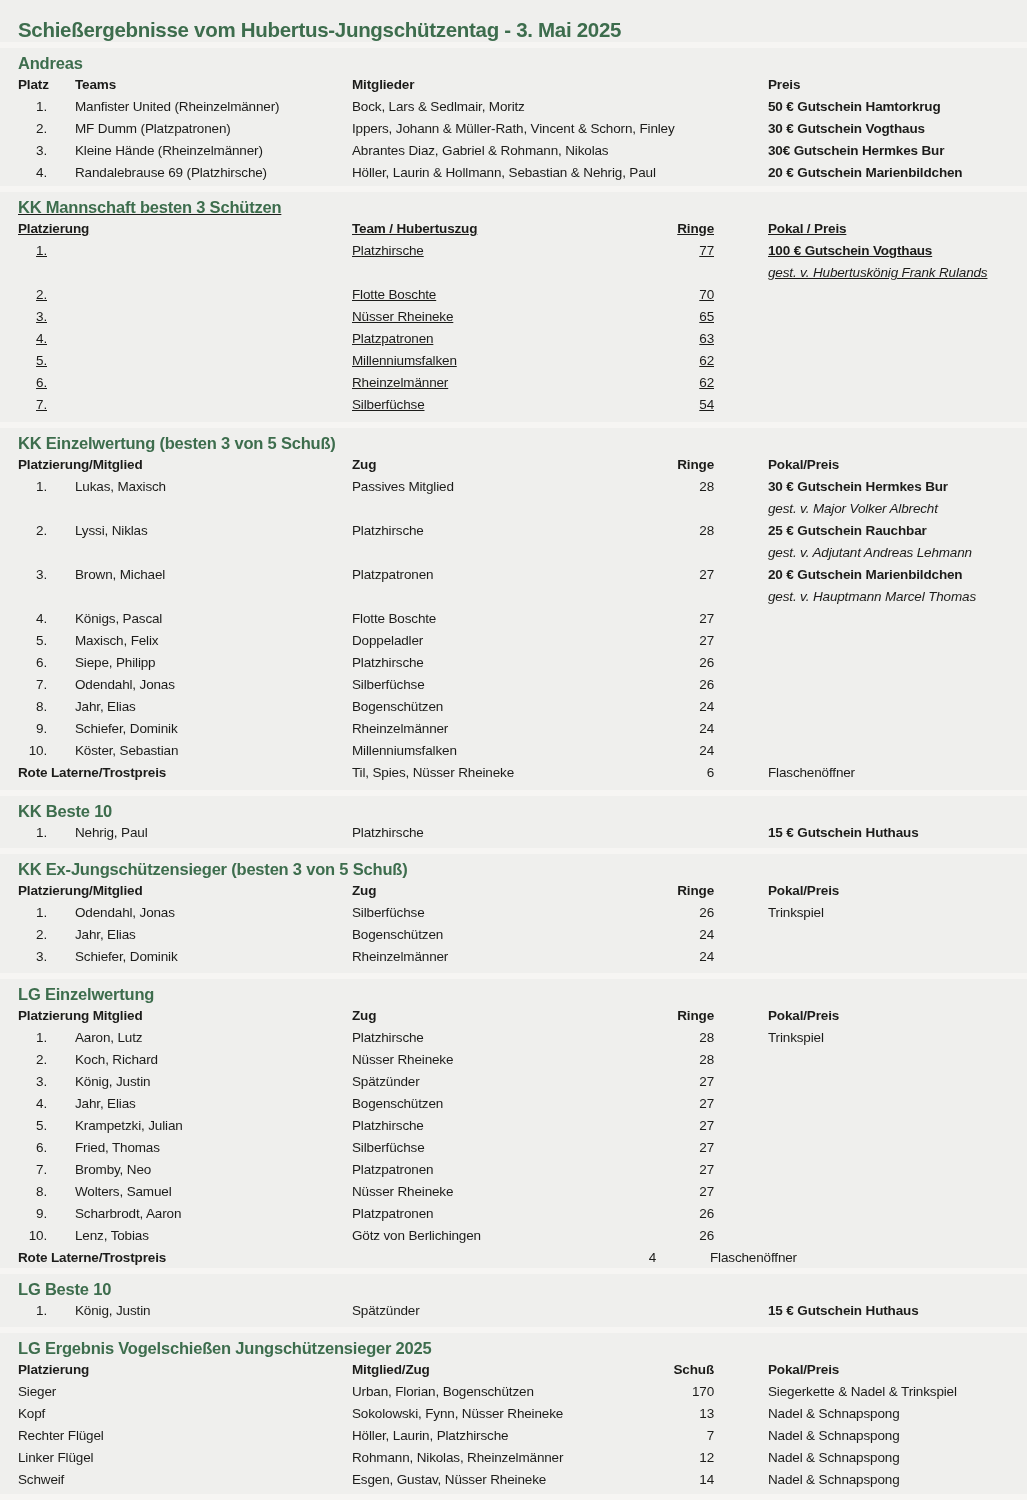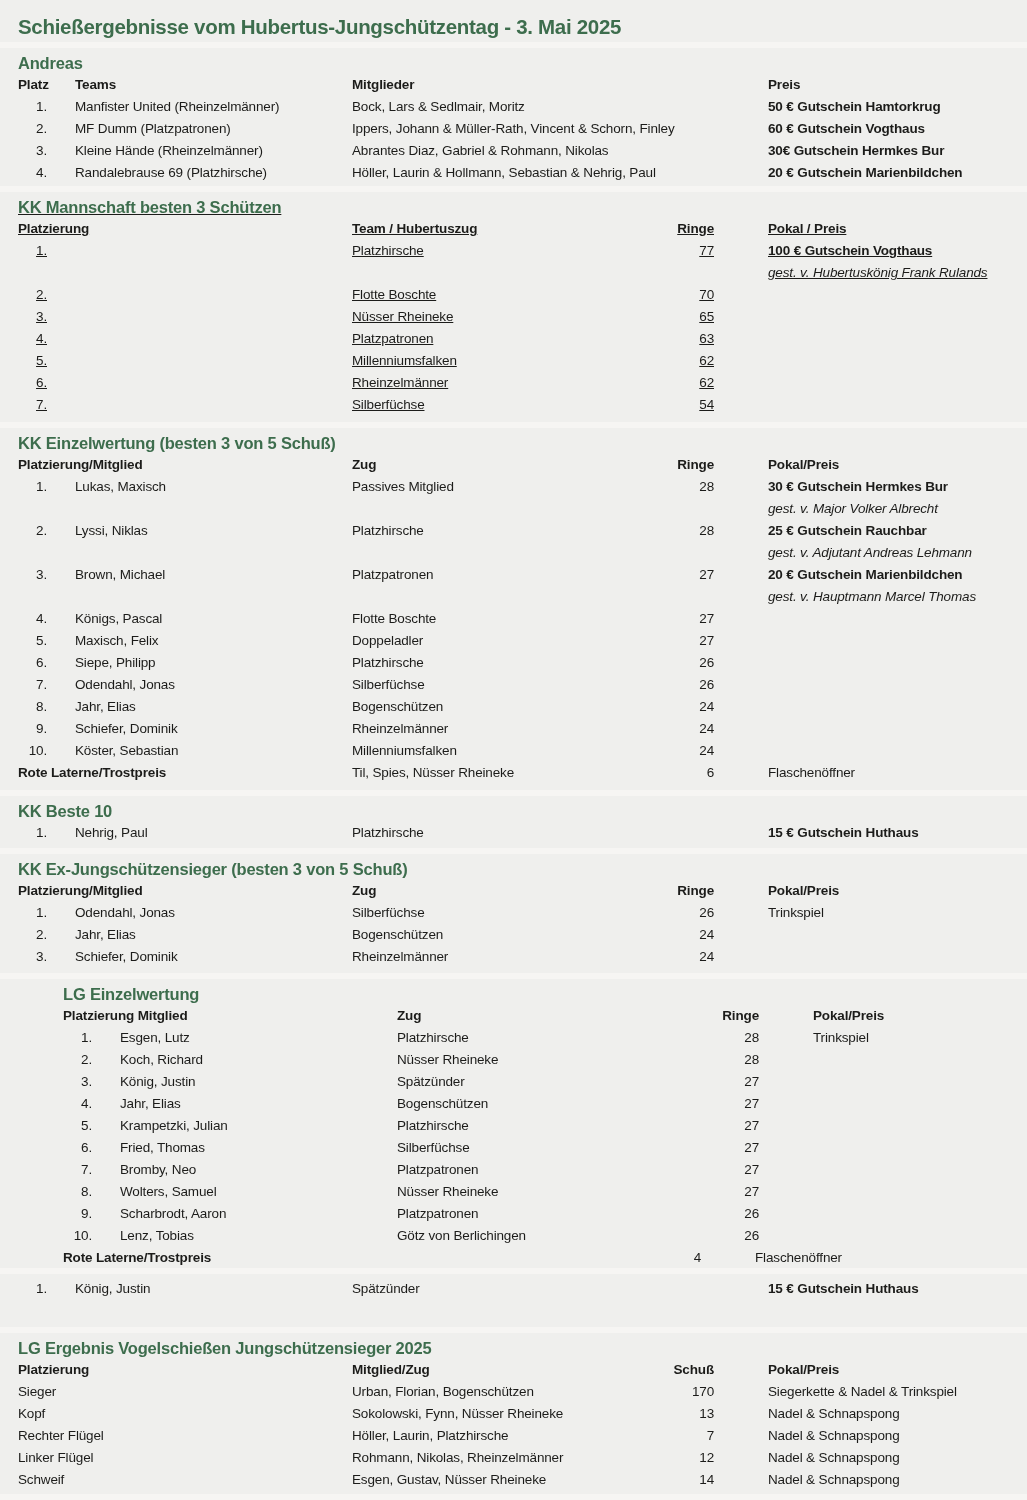--- a/index.html
+++ b/index.html
@@ -13,23 +13,23 @@
 
   .band {
     background:#efefed;
     box-sizing:border-box;
     margin-bottom:6px;
     padding-top:4px;
     overflow:hidden;
   }
   .title-band {
     height:42px;
-    padding:15px 18px;
+    padding:0 18px;
     display:flex;
-    align-items:flex-start;
+    align-items:flex-end;
     margin-bottom:6px;
   }
   h1 {
     margin:0;
     font-size:20.5px;
     font-weight:bold;
     color:#3d6d4d;
     letter-spacing:-0.3px;
     white-space:nowrap;
   }
@@ -62,21 +62,21 @@
   .hdr .c-rank { text-align:left; padding-right:0; }
   .bold { font-weight:bold; }
   .note { font-style:italic; font-weight:normal; line-height:22px; }
 
   
   #band-bierpong      { height:138px; }
   #band-kk-mannschaft { height:230px;text-decoration:underline; }
   #band-kk-einzel     { height:362px; }
   #band-kk-beste      { height:52px;  }
   #band-kk-ex         { height:119px; }
-  #band-lg-einzel     { height:289px;padding-left:45px; }
+  #band-lg-einzel     { height:289px; }
   #band-lg-beste      { height:53px;  }
   #band-lg-vogel      { height:161px; margin-bottom:8px; }
 </style>
 </head>
 <body>
 
 <div class="page">
 
   <header class="band title-band">
     <h1>Schießergebnisse vom Hubertus-Jungschützentag - 3. Mai 2025</h1>
@@ -97,21 +97,21 @@
           <div class="c-name">Manfister United (Rheinzelmänner)</div>
           <div class="c-zug">Bock, Lars &amp; Sedlmair, Moritz</div>
           <div class="c-score"></div>
           <div class="c-prize bold">50 € Gutschein Hamtorkrug</div>
         </div>
         <div class="row">
           <div class="c-rank">2.</div>
           <div class="c-name">MF Dumm (Platzpatronen)</div>
           <div class="c-zug">Ippers, Johann &amp; Müller-Rath, Vincent &amp; Schorn, Finley</div>
           <div class="c-score"></div>
-          <div class="c-prize bold">60 € Gutschein Vogthaus</div>
+          <div class="c-prize bold">30 € Gutschein Vogthaus</div>
         </div>
         <div class="row">
           <div class="c-rank">3.</div>
           <div class="c-name">Kleine Hände (Rheinzelmänner)</div>
           <div class="c-zug">Abrantes Diaz, Gabriel &amp; Rohmann, Nikolas</div>
           <div class="c-score"></div>
           <div class="c-prize bold">30€ Gutschein Hermkes Bur</div>
         </div>
         <div class="row">
           <div class="c-rank">4.</div>
@@ -323,21 +323,21 @@
     <h2>LG Einzelwertung</h2>
     <div class="tbl">
         <div class="row hdr">
           <div class="c-label">Platzierung Mitglied</div>
           <div class="c-zug">Zug</div>
           <div class="c-score">Ringe</div>
           <div class="c-prize">Pokal/Preis</div>
         </div>
         <div class="row">
           <div class="c-rank">1.</div>
-          <div class="c-name">Esgen, Lutz</div>
+          <div class="c-name">Aaron, Lutz</div>
           <div class="c-zug">Platzhirsche</div>
           <div class="c-score">28</div>
           <div class="c-prize">Trinkspiel</div>
         </div>
         <div class="row">
           <div class="c-rank">2.</div>
           <div class="c-name">Koch, Richard</div>
           <div class="c-zug">Nüsser Rheineke</div>
           <div class="c-score">28</div>
           <div class="c-prize"></div>
@@ -400,20 +400,21 @@
         </div>
         <div class="row">
           <div class="c-label bold">Rote Laterne/Trostpreis</div>
           <div class="c-score">4</div>
           <div class="c-prize">Flaschenöffner</div>
         </div>
       </div>
   </section>
 
   <section class="band" id="band-lg-beste">
+    <h2>LG Beste 10</h2>
     <div class="tbl">
         <div class="row">
           <div class="c-rank">1.</div>
           <div class="c-name">König, Justin</div>
           <div class="c-zug">Spätzünder</div>
           <div class="c-score"></div>
           <div class="c-prize bold">15 € Gutschein Huthaus</div>
         </div>
       </div>
   </section>

